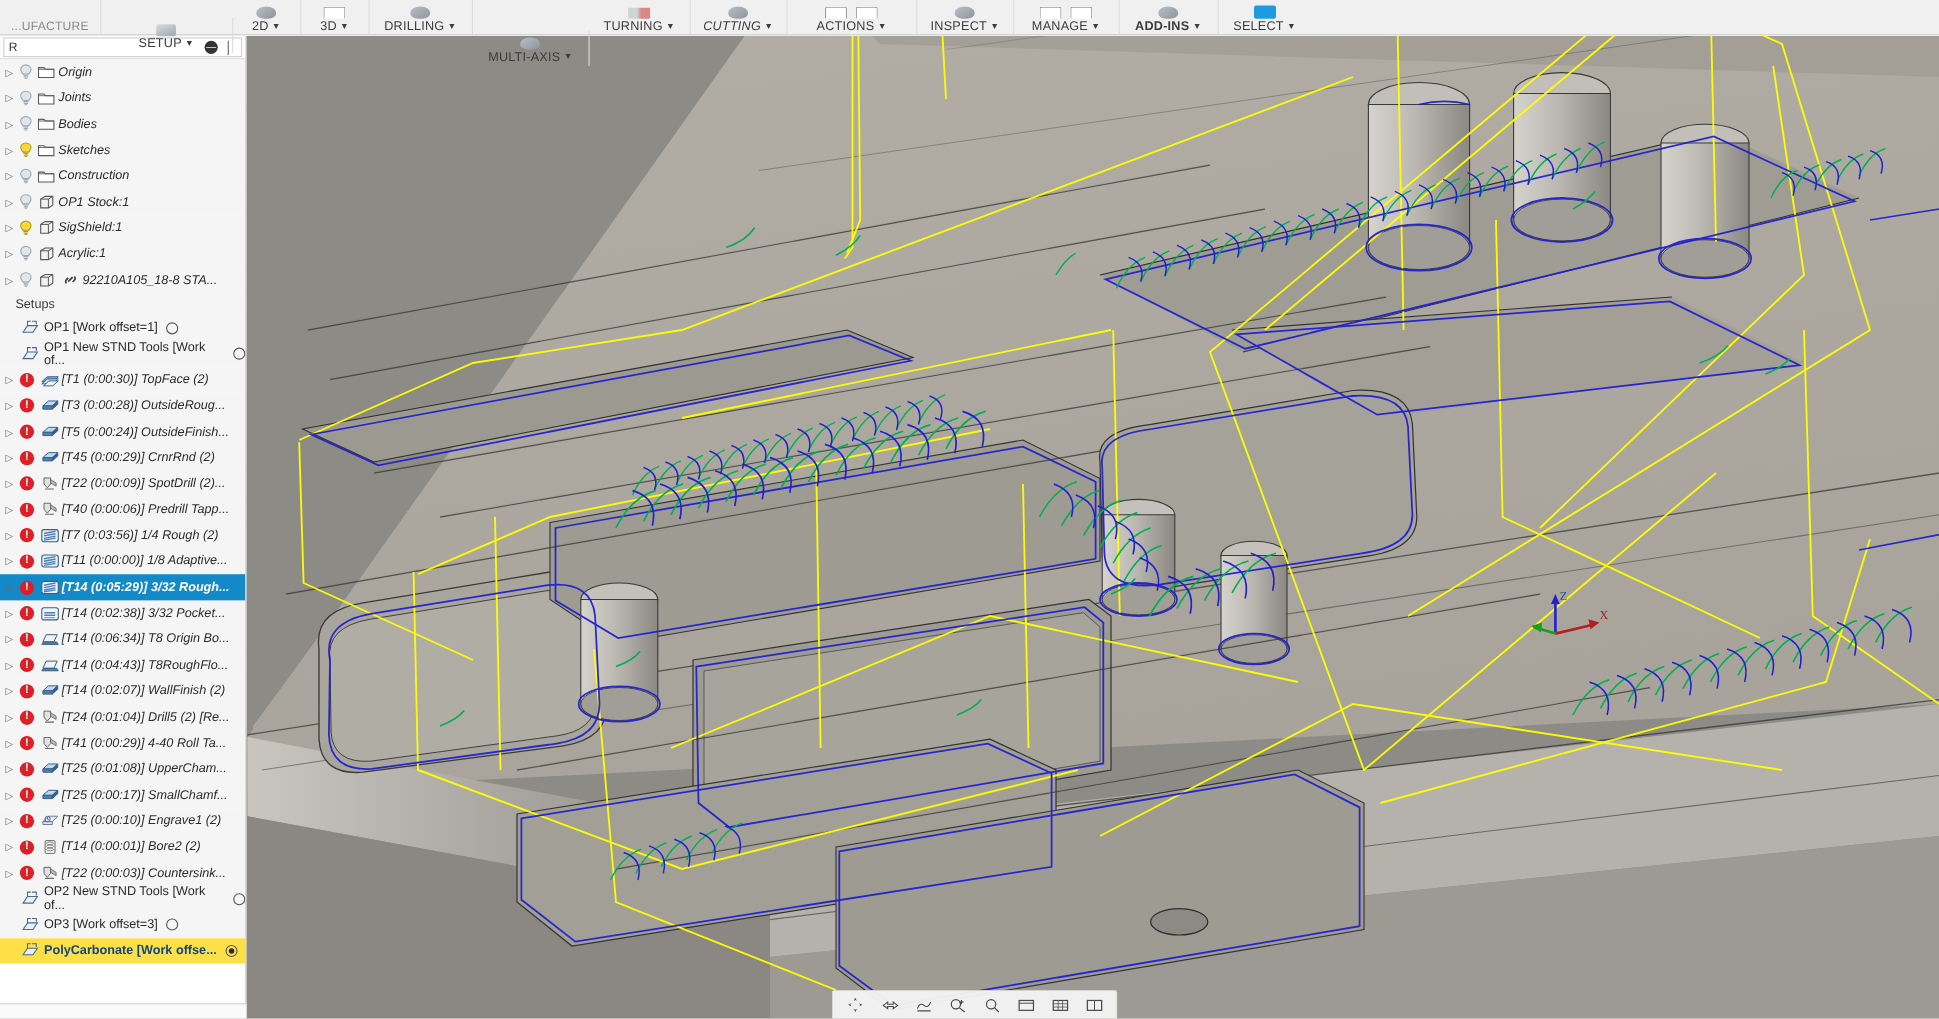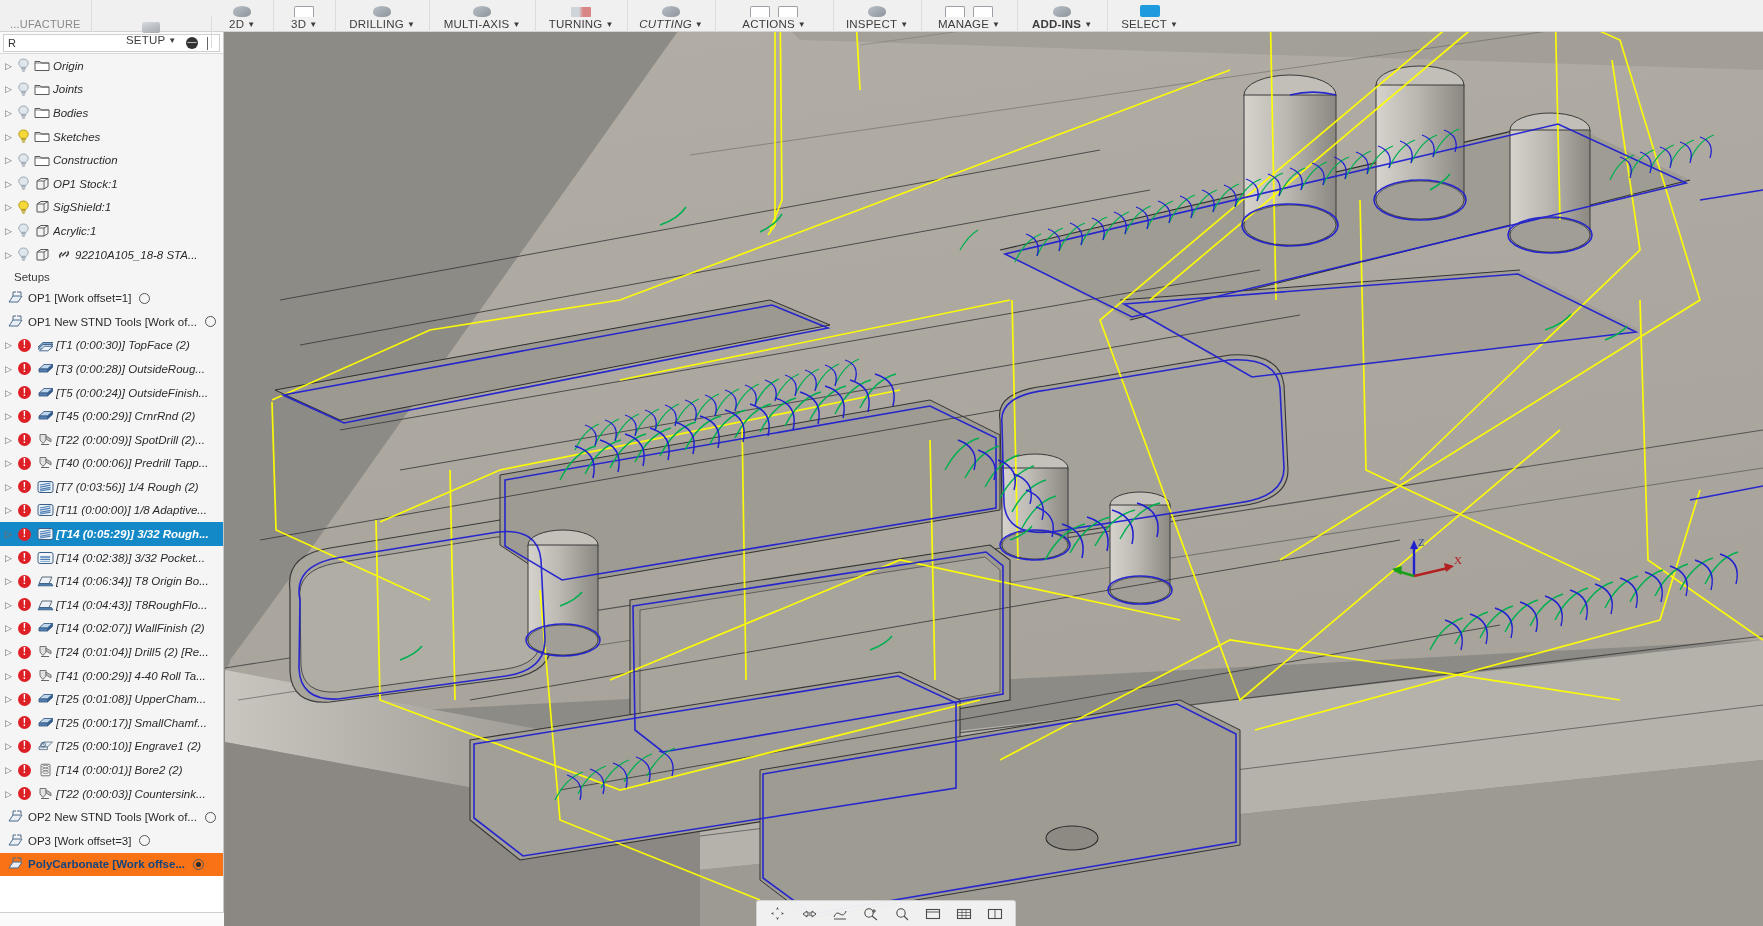--- a/index.html
+++ b/index.html
@@ -79,41 +79,41 @@
 
   #tree { flex: 1; overflow: hidden; position: relative; }
 
   .row {
     height: 23.6px; display: flex; align-items: center;
     padding-left: 2px; white-space: nowrap; position: relative;
   }
   .row .lbl { overflow: hidden; text-overflow: ellipsis; font-style: italic; }
   .row-bg { background: rgba(244,244,244,0.92); }
   .row-sel { background: #1489c8; color: #fff; font-weight: bold; }
-  .row-sel2 { background: #f97316; color: #14457c; font-weight: bold; }
+  .row-sel2 { background: #fde047; color: #14457c; font-weight: bold; }
 
   .arrow {
     width: 13px; flex: 0 0 13px; text-align: center;
     color: #6b6b6b; font-size: 9px;
   }
 
   .bulb { width: 16px; flex: 0 0 16px; display:flex; align-items:center; justify-content:center; }
   .bulb svg { display:block; }
 
   .ic { width: 22px; flex: 0 0 22px; display:flex; align-items:center; justify-content:center; }
   .ic svg { display:block; }
 
   .err { width: 19px; flex: 0 0 19px; display:flex; align-items:center; justify-content:center; }
   .err-dot {
     width: 13px; height: 13px; border-radius: 50%;
     background: #dd1f26; color:#fff; font-size:10px; font-weight:bold;
     display:flex; align-items:center; justify-content:center; line-height:1;
   }
 
-  .setup-row { display:flex; align-items:center; padding-left:4px; height:23.6px; }
+  .setup-row { display:flex; align-items:center; padding-left:16px; height:23.6px; }
   .setup-ic { width: 24px; flex:0 0 24px; display:flex; align-items:center; justify-content:center;}
   .radio {
     width: 11px; height: 11px; border-radius: 50%;
     border: 1.3px solid #555; margin-left: 8px; flex:0 0 11px;
     display:flex; align-items:center; justify-content:center; background:transparent;
   }
   .radio.on::after {
     content:''; width:5px; height:5px; border-radius:50%; background:#2a2a2a;
   }
   .sep-label {
@@ -606,21 +606,21 @@
 
   <div class="tb-group" style="min-width:94px;">
     <div class="tb-icons">
           <span class="tb-ic ic-blob"></span>
         </div>
     <span class="tb-label">
       <span>DRILLING</span><span class="caret">▼</span>
     </span>
   </div>
 
-  <div class="tb-group" style="min-width:106px;">
+  <div class="tb-group" style="min-width:106px;margin-top:28px;">
     <div class="tb-icons">
           <span class="tb-ic ic-blob"></span>
         </div>
     <span class="tb-label">
       <span>MULTI-AXIS</span><span class="caret">▼</span>
     </span>
   </div>
 
   <div class="tb-group" style="min-width:92px;">
     <div class="tb-icons">

